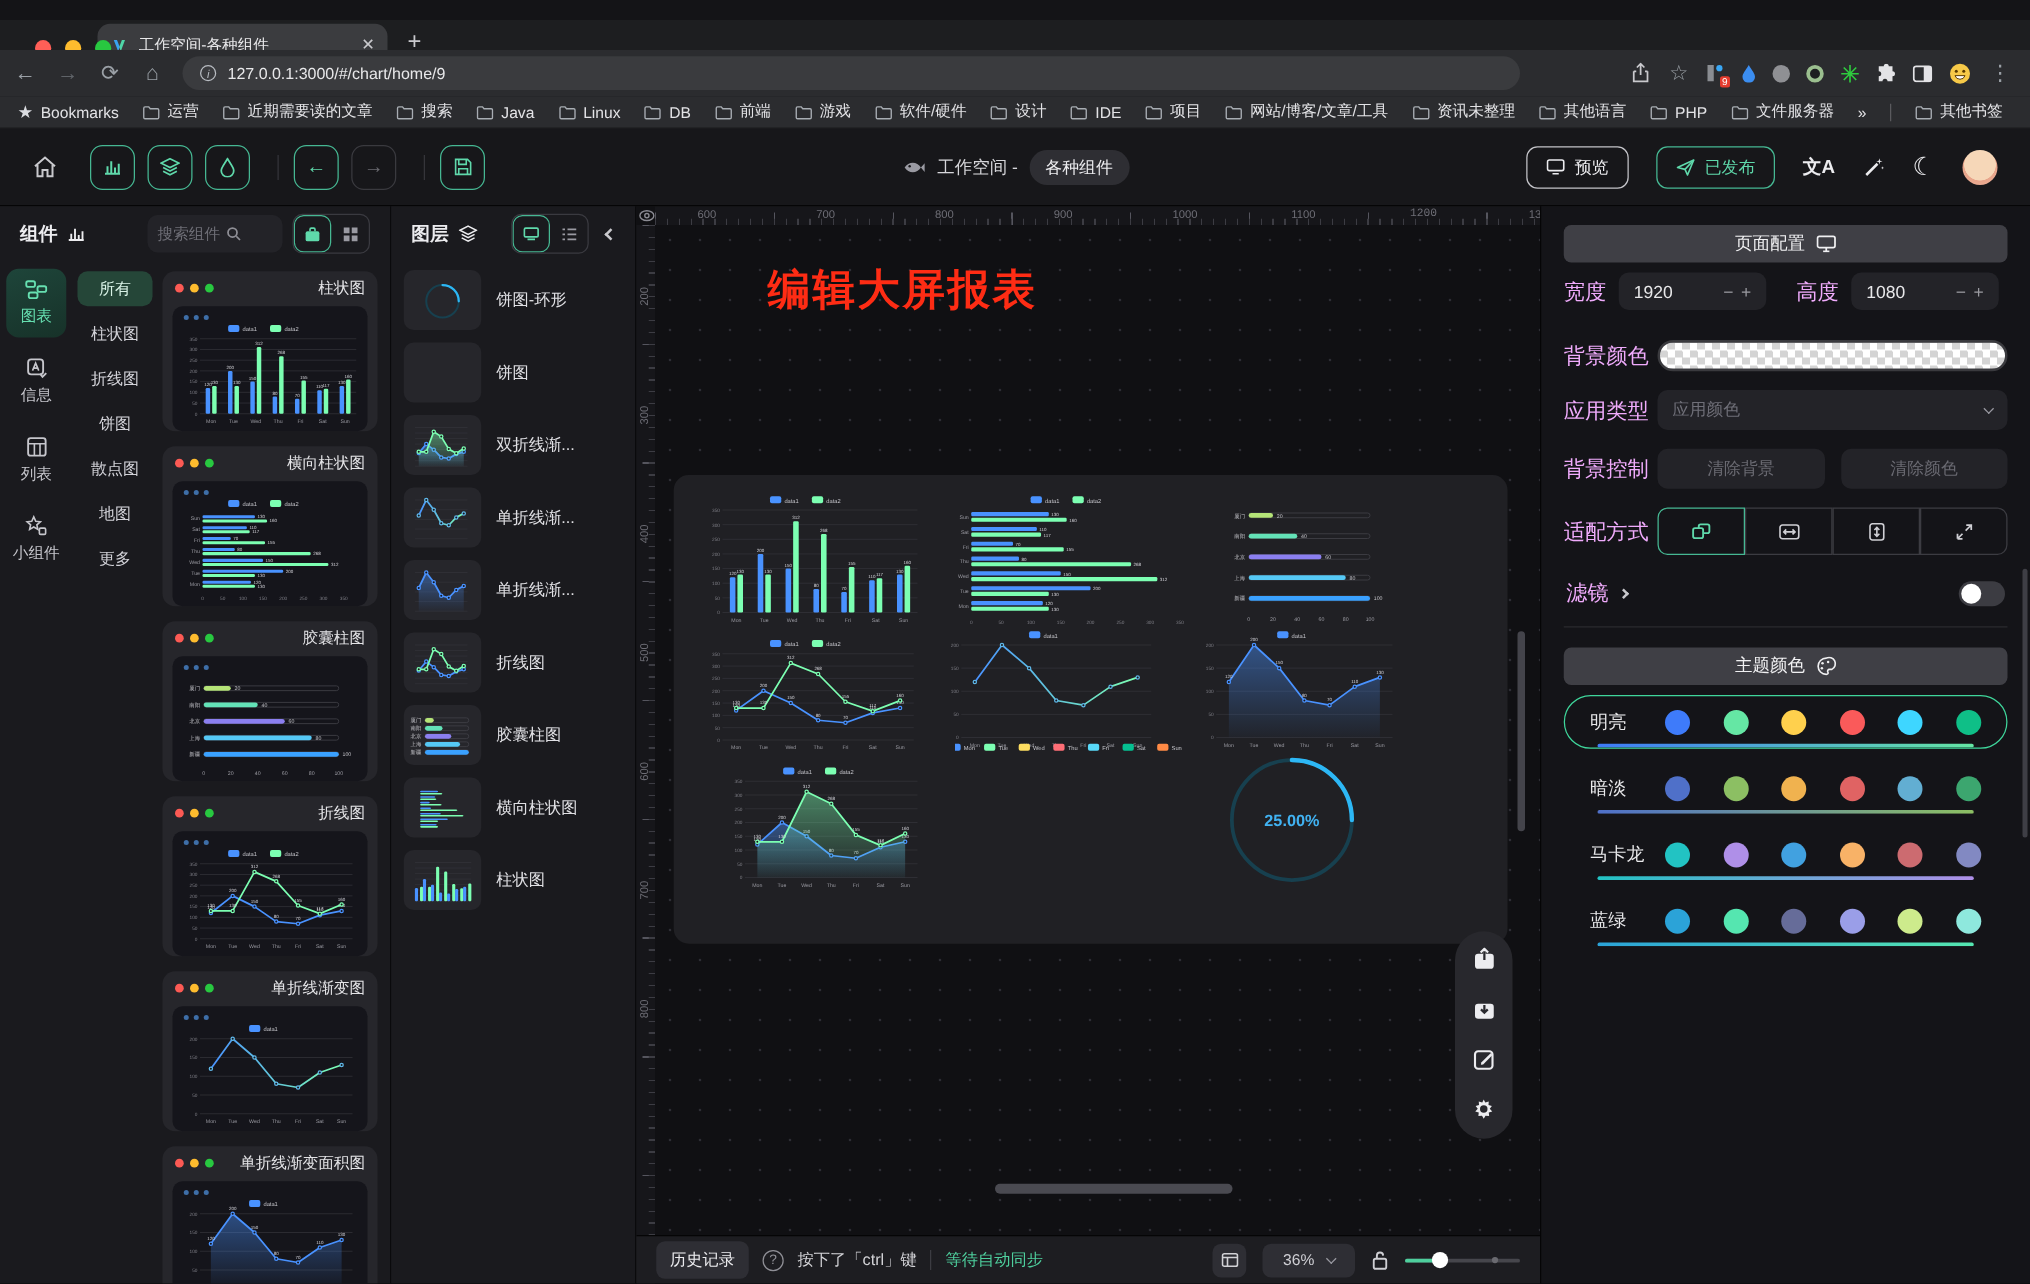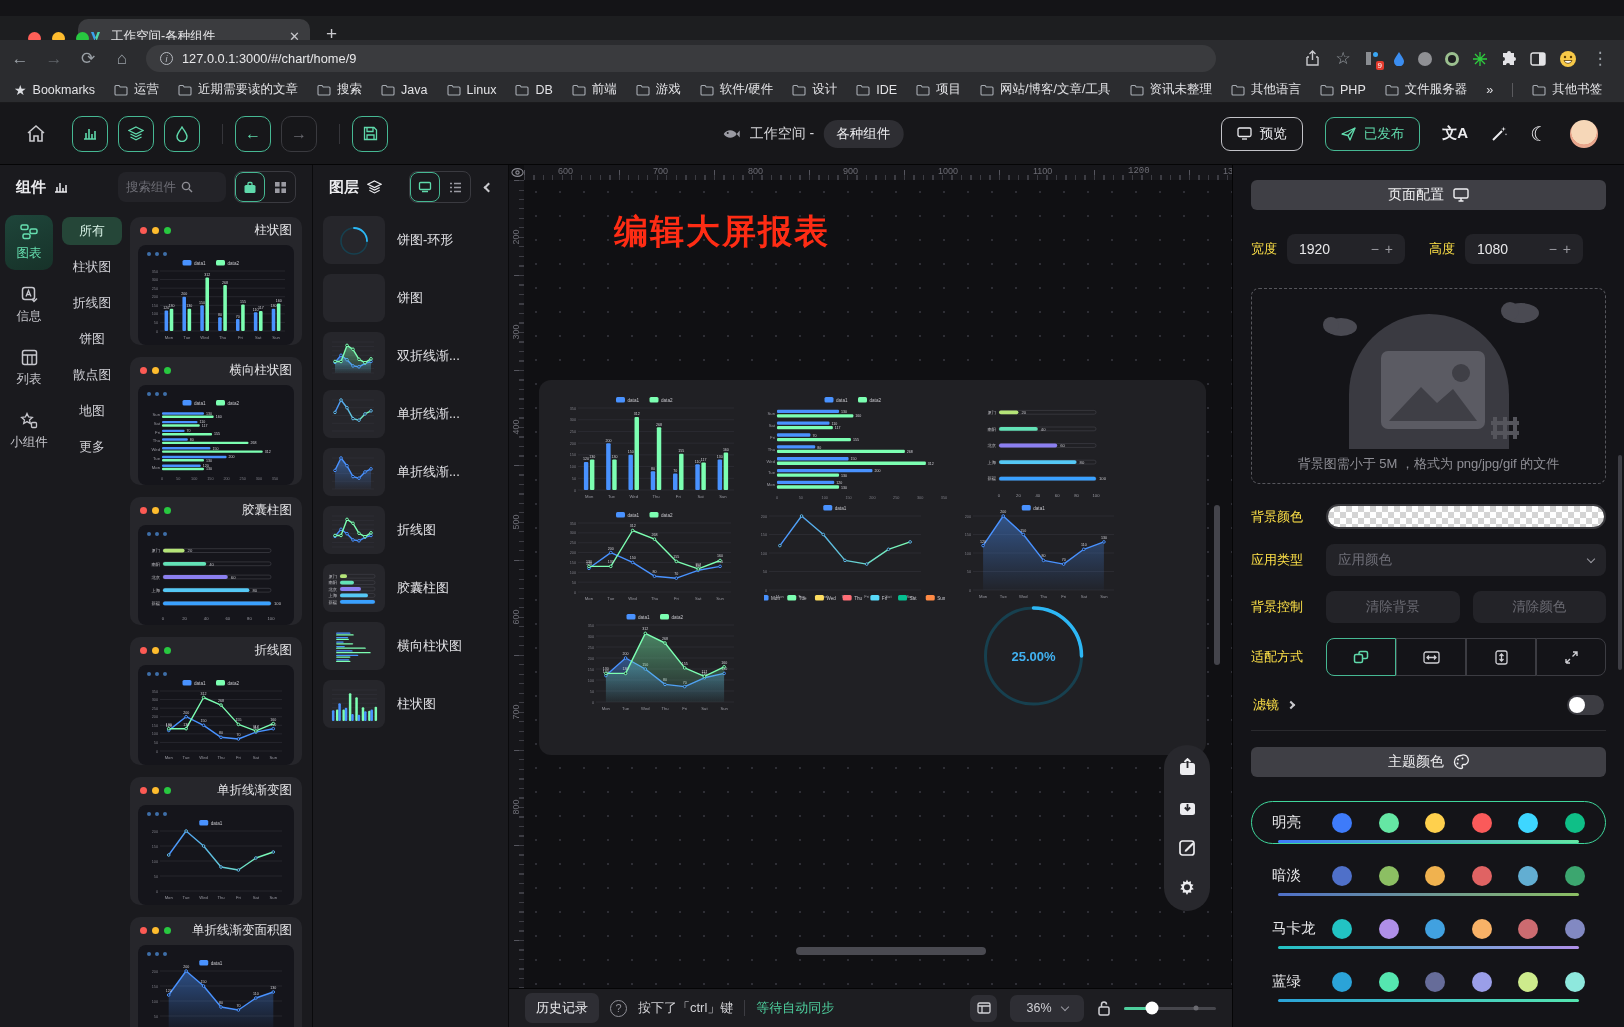--- a/index.html
+++ b/index.html
@@ -117,23 +117,23 @@
 .sb-iconbtn{width:27px;height:27px;background:#2e2e34;border-radius:7px;display:flex;align-items:center;justify-content:center;color:#d2d2d6}
 .zoom-sel{width:74px;height:27px;background:#2e2e34;border-radius:7px;display:flex;align-items:center;justify-content:center;gap:10px;font-size:12.5px;color:#cfcfd4}
 .chev-d{width:6px;height:6px;border-left:1.6px solid #9a9aa2;border-bottom:1.6px solid #9a9aa2;transform:rotate(-45deg);margin-top:-3px}
 .slider{position:relative;width:92px;height:3px;background:#46464c;border-radius:2px}
 .slider .fill{position:absolute;left:0;top:0;height:3px;width:30%;background:#4ecf9d;border-radius:2px}
 .slider .knob{position:absolute;left:30%;top:50%;transform:translate(-50%,-50%);width:13px;height:13px;border-radius:50%;background:#fff}
 .slider .mark{position:absolute;left:78%;top:50%;transform:translate(-50%,-50%);width:5px;height:5px;border-radius:50%;background:#6a6a70}
 
 
 #config{width:392px;background:#141418;border-left:1px solid #050506;padding:15px 18px;position:relative}
-.sec-bar{height:30px;background:#3f3f45;border-radius:6px;display:flex;align-items:center;justify-content:center;gap:9px;font-size:14px;color:#f0f0f2;margin-bottom:24px}
+.sec-bar{height:30px;background:#3f3f45;border-radius:6px;display:flex;align-items:center;justify-content:center;gap:9px;font-size:14px;color:#f0f0f2;margin-bottom:8px}
 .dim-row{display:flex;align-items:center;gap:10px;margin-bottom:24px}
-.cfg-label{font-size:13px;color:#fde047;white-space:nowrap}
+.cfg-label{font-size:17px;color:#f0abfc;white-space:nowrap}
 .stepper{width:118px;height:30px;background:#232328;border-radius:8px;display:flex;align-items:center;padding:0 9px 0 12px}
 .stepper .val{font-size:14px;color:#e8e8ea;flex:1}
 .stepper .pm{color:#9a9aa0;font-size:14px;padding:0 3px}
 .upload{height:196px;border:1px dashed #56565c;border-radius:8px;margin-bottom:20px;display:flex;flex-direction:column;align-items:center;justify-content:flex-end;padding-bottom:10px}
 .upload-hint{font-size:13px;color:#8f8f96;margin-top:6px}
 .cfg-row{display:flex;align-items:center;gap:13px;margin-bottom:15px}
 .cfg-row .cfg-label{width:62px}
 .checker{flex:1;height:25px;border-radius:13px;border:2px solid #3a3a3e;background:conic-gradient(#d4d4d4 25%,#fff 25% 50%,#d4d4d4 50% 75%,#fff 75%) 0 0/12px 12px}
 .select{flex:1;height:32px;background:#232328;border-radius:8px;display:flex;align-items:center;padding:0 12px;font-size:13.5px;color:#6f6f78}
 .select .chev-d{margin-left:auto}
@@ -1558,36 +1558,20 @@
             <span class="pm">+</span>
           </span>
         <span class="cfg-label" style="margin-left:14px">高度</span>
         <span class="stepper">
             <span class="val">1080</span>
             <span class="pm">−</span>
             <span class="pm">+</span>
           </span>
       </div>
 
-      <div class="upload">
-        <svg width="280" height="150" viewBox="0 0 280 150">
-          <ellipse cx="52" cy="28" rx="16" ry="9" fill="#4a4a52"></ellipse>
-            <circle cx="42" cy="26" r="8" fill="#4a4a52"></circle>
-          <ellipse cx="232" cy="14" rx="18" ry="10" fill="#4a4a52"></ellipse>
-            <circle cx="221" cy="12" r="9" fill="#4a4a52"></circle>
-          <path d="M60 150 V95 A80 80 0 0 1 220 95 V150 Z" fill="#3a3a41"></path>
-          <rect x="92" y="52" width="104" height="78" rx="7" fill="#5b5b63"></rect>
-          <circle cx="172" cy="74" r="9" fill="#3f3f46"></circle>
-          <path d="M100 122 L132 88 L148 104 L164 90 L188 122 Z" fill="#3f3f46"></path>
-          <g stroke="#55555c" stroke-width="4">
-              <path d="M206 118 V140 M216 118 V140 M226 118 V140 M202 124 H230 M202 134 H230"></path>
-            </g>
-        </svg>
-        <div class="upload-hint">背景图需小于 5M ，格式为 png/jpg/gif 的文件</div>
-      </div>
 
       <div class="cfg-row">
         <span class="cfg-label">背景颜色</span>
         <span class="checker"></span>
       </div>
       <div class="cfg-row">
         <span class="cfg-label">应用类型</span>
         <span class="select">
             <span>应用颜色</span>
             <span class="chev-d"></span>

